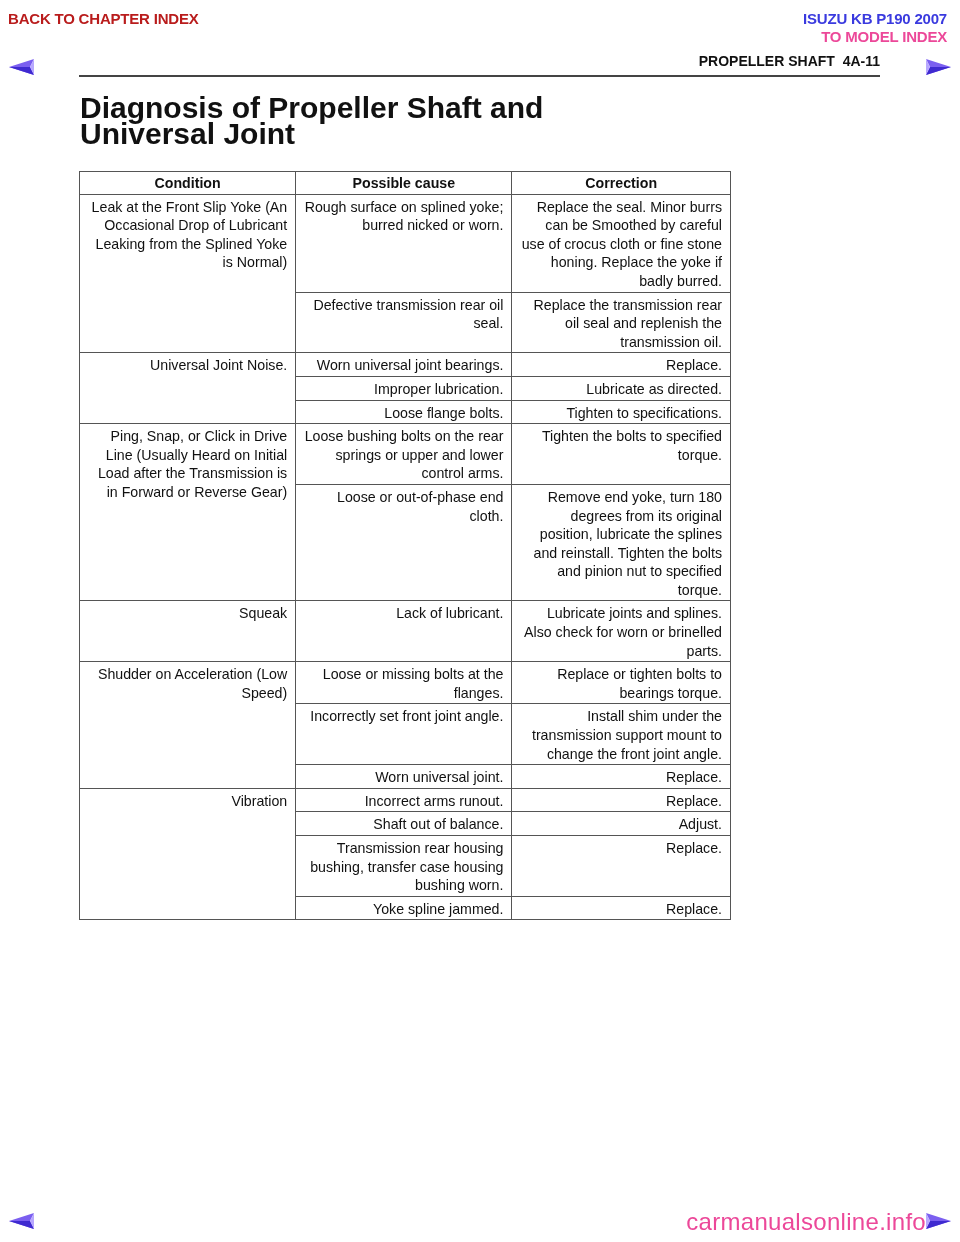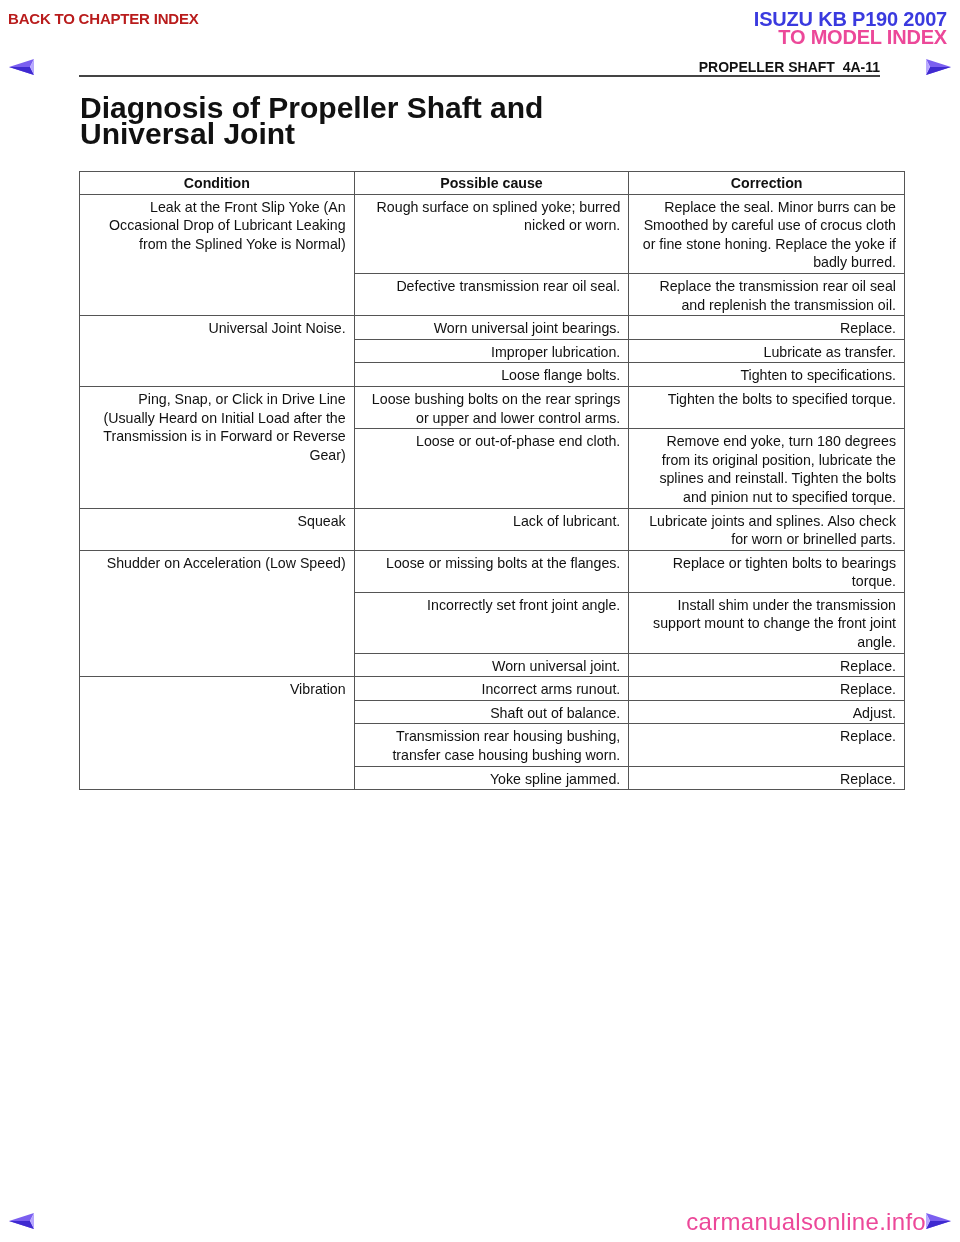--- a/index.html
+++ b/index.html
@@ -1,26 +1,26 @@
 <!DOCTYPE html>
 <html><head>
 <meta charset="utf-8">
 <style>
   html, body { margin: 0; padding: 0; background: #ffffff; }
   body { width: 960px; height: 1242px; position: relative; overflow: hidden; font-family: "Liberation Sans", sans-serif; color: #111; }
   .top-left-link { position: absolute; left: 8px; top: 10px; font-weight: bold; font-size: 15px; color: #b91c1c; text-decoration: none; letter-spacing: -0.2px; }
-  .top-right { position: absolute; right: 13px; top: 10px; text-align: right; font-weight: bold; font-size: 20px; line-height: 18px; letter-spacing: -0.2px; }
+  .top-right { position: absolute; right: 13px; top: 10px; text-align: right; font-weight: bold; font-size: 15px; line-height: 18px; letter-spacing: -0.2px; }
   .top-right .model { color: #3a3adf; display: block; }
   .top-right .model-index { color: #ec4899; display: block; text-decoration: none; }
   .nav-arrow { position: absolute; width: 28px; height: 20px; cursor: pointer; }
   .nav-arrow svg { width: 100%; height: 100%; display: block; }
   .header-rule { position: absolute; left: 79px; top: 75px; width: 801px; height: 2px; background: #444; }
-  .running-head { position: absolute; right: 80px; top: 59px; font-weight: bold; font-size: 14px; color: #111; white-space: pre; text-align: right; }
+  .running-head { position: absolute; right: 80px; top: 53px; font-weight: bold; font-size: 14px; color: #111; white-space: pre; text-align: right; }
   .page-title { position: absolute; left: 80px; top: 95px; font-size: 30px; font-weight: bold; line-height: 26px; margin: 0; color: #111; width: 500px; }
-  table.diag { position: absolute; left: 79px; top: 171px; width: 826px; border-collapse: collapse; font-size: 14.2px; line-height: 18.6px; }
+  table.diag { position: absolute; left: 79px; top: 171px; width: 652px; border-collapse: collapse; font-size: 14.2px; line-height: 18.6px; }
   table.diag th, table.diag td { border: 1px solid #555; vertical-align: top; padding: 3px 8px 1px 8px; text-align: right; }
   table.diag th { font-weight: bold; text-align: center; padding: 2px 8px 1px 8px; }
   table.diag col.c1 { width: 267px; }
   table.diag col.c2 { width: 267px; }
   table.diag col.c3 { width: 268px; }
   .watermark { position: absolute; right: 34px; bottom: 6px; font-size: 24px; color: #ec4899; letter-spacing: 0.3px; }
 </style>
 </head>
 <body>
 
@@ -76,21 +76,21 @@
         <td>Defective transmission rear oil seal.</td>
         <td>Replace the transmission rear oil seal and replenish the transmission oil.</td>
       </tr>
       <tr>
         <td rowspan="3">Universal Joint Noise.</td>
         <td>Worn universal joint bearings.</td>
         <td>Replace.</td>
       </tr>
       <tr>
         <td>Improper lubrication.</td>
-        <td>Lubricate as transfer.</td>
+        <td>Lubricate as directed.</td>
       </tr>
       <tr>
         <td>Loose flange bolts.</td>
         <td>Tighten to specifications.</td>
       </tr>
       <tr>
         <td rowspan="2">Ping, Snap, or Click in Drive Line (Usually Heard on Initial Load after the Transmission is in Forward or Reverse Gear)</td>
         <td>Loose bushing bolts on the rear springs or upper and lower control arms.</td>
         <td>Tighten the bolts to specified torque.</td>
       </tr>

